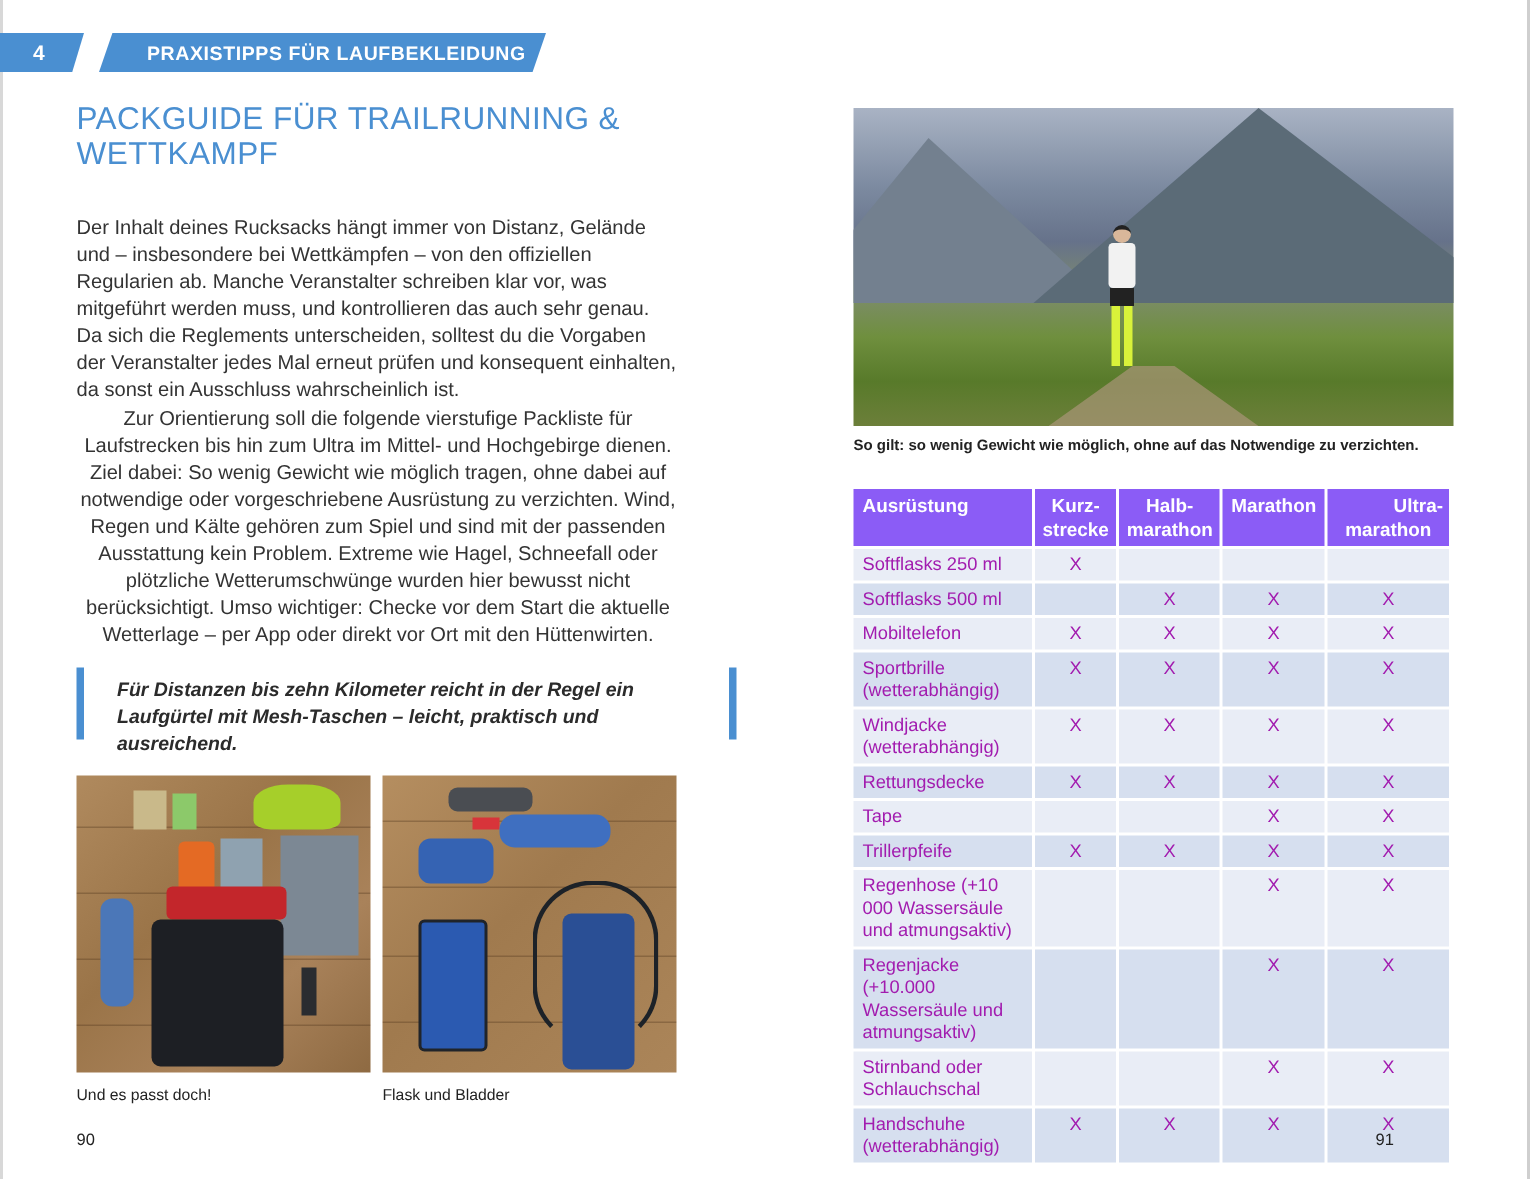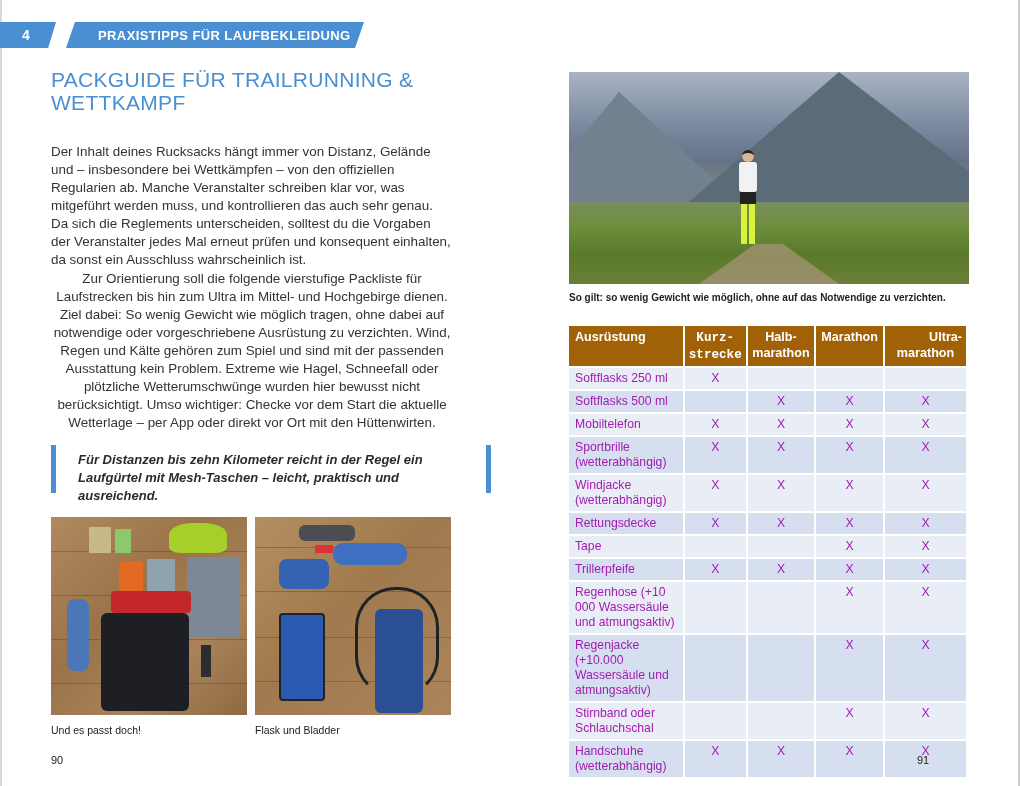--- a/index.html
+++ b/index.html
@@ -76,21 +76,21 @@
     .runner-legs { position: absolute; left: 4px; top: 54px; width: 14px; height: 40px; background: linear-gradient(90deg, #d9f23a 0 40%, transparent 40% 60%, #d9f23a 60% 100%); }
     .trail-path { position: absolute; left: 130px; bottom: 0; width: 140px; height: 40px; background: rgba(170,150,120,0.7); clip-path: polygon(40% 0, 60% 0, 100% 100%, 0 100%); }
 
     
     .gear-table {
       position: absolute; left: 569px; top: 324px; width: 401px;
       border-collapse: separate; border-spacing: 2px 2px; margin-left: -2px;
       font-size: 12.2px; line-height: 15px;
     }
     .gear-table th {
-      background: #a16207; color: #fff; font-weight: bold; font-size: 12.6px;
+      background: #8b5cf6; color: #fff; font-weight: bold; font-size: 12.6px;
       text-align: center; vertical-align: top; padding: 3px 4px 3px 4px; line-height: 16px;
     }
     .gear-table th.first { text-align: left; padding-left: 6px; }
     .gear-table td { color: #a21caf; padding: 3px 4px 3px 6px; vertical-align: top; }
     .gear-table td.mark { text-align: center; padding-left: 0; padding-right: 0; }
     .gear-table tr.odd td { background: #e9edf6; }
     .gear-table tr.even td { background: #d6dfef; }
     .col-item { width: 131px; }
     .col-kurz { width: 56px; }
     .col-halb { width: 68px; }
@@ -172,21 +172,21 @@
     <colgroup>
       <col class="col-item">
         <col class="col-kurz">
         <col class="col-halb">
         <col class="col-mara">
         <col class="col-ultra">
     </colgroup>
     <thead>
       <tr>
         <th class="first"><span style="white-space: pre-line;">Ausrüstung</span></th>
-        <th><span class="hdr" style="white-space: pre-line; font-family: Liberation Mono, monospace;">Kurz-
+        <th><span class="hdr" style="white-space: pre-line;">Kurz-
 strecke</span></th>
         <th><span class="hdr" style="white-space: pre-line;">Halb-
 marathon</span></th>
         <th><span class="hdr" style="white-space: pre-line;">Marathon</span></th>
         <th><span class="hdr" style="white-space: pre-line; margin-left: 40px;">Ultra-
 marathon</span></th>
       </tr>
     </thead>
     <tbody id="gear-body">
         <tr class="odd">

